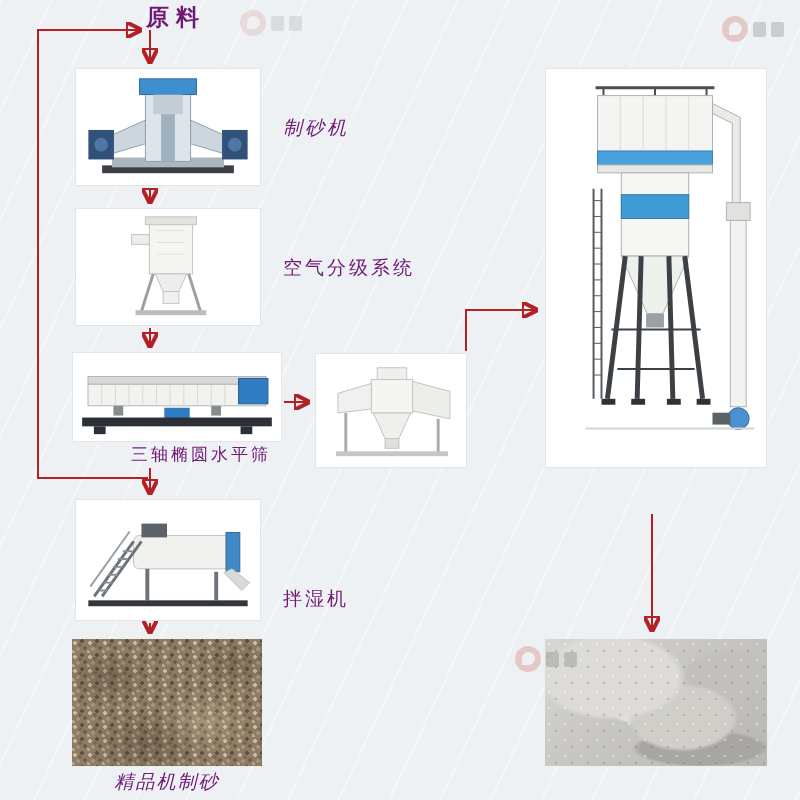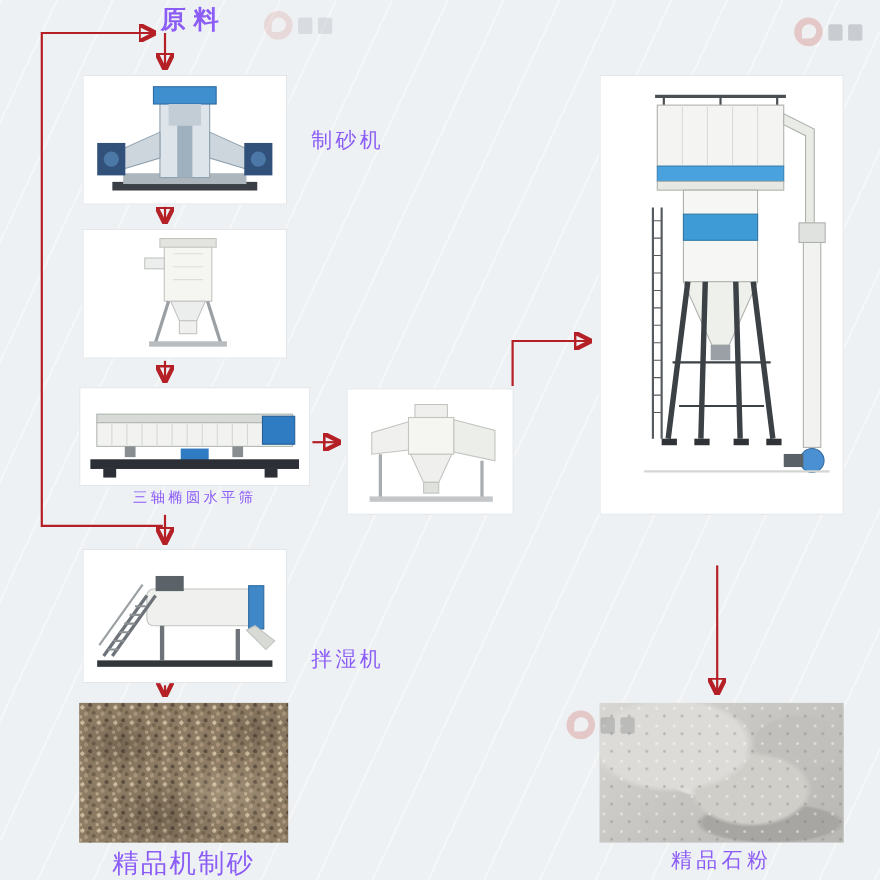--- a/index.html
+++ b/index.html
@@ -3,21 +3,21 @@
 <meta charset="utf-8">
 <style>
   html,body{margin:0;padding:0;}
   body{font-family:"Liberation Sans","DejaVu Sans",sans-serif;background:#dfe3e7;}
   .canvas{position:relative;width:800px;height:800px;background:#eef1f4;overflow:hidden;}
   .canvas::before{content:"";position:absolute;inset:0;
     background:repeating-linear-gradient(115deg, rgba(255,255,255,.35) 0 2px, transparent 2px 46px);
     pointer-events:none;}
   .machine-box{position:absolute;background:#ffffff;border:1px solid #e3e6e9;box-sizing:border-box;}
   .machine-box svg{display:block;width:100%;height:100%;}
-  .label{position:absolute;color:#8b5cf6;white-space:nowrap;}
+  .label{position:absolute;color:#701a75;white-space:nowrap;}
   .label-center{text-align:center;}
   .overlay{position:absolute;left:0;top:0;pointer-events:none;}
   .overlay path{stroke:#b42025;stroke-width:2;fill:none;}
   .photo{position:absolute;overflow:hidden;}
   .photo-sand{background-color:#8d7b64;}
   .photo-sand::before{content:"";position:absolute;inset:0;background-image:
     radial-gradient(circle at 3px 4px,#cdbc9e 0 1.8px,transparent 2px),
     radial-gradient(circle at 10px 2px,#5c4f40 0 1.7px,transparent 2px),
     radial-gradient(circle at 6px 10px,#a8947a 0 1.8px,transparent 2px),
     radial-gradient(circle at 13px 9px,#6e5f4b 0 1.6px,transparent 2px),
@@ -78,51 +78,52 @@
       <rect x="78" y="26" width="30" height="20" fill="#c3cdd6"></rect>
       <polygon points="70,52 30,70 30,88 70,76" fill="#cdd6dd" stroke="#8fa0ae"></polygon>
       <polygon points="116,52 156,70 156,88 116,76" fill="#cdd6dd" stroke="#8fa0ae"></polygon>
       <rect x="12" y="62" width="26" height="30" fill="#31517a"></rect>
       <rect x="148" y="62" width="26" height="30" fill="#31517a"></rect>
       <circle cx="25" cy="77" r="7" fill="#4c78a8"></circle>
       <circle cx="161" cy="77" r="7" fill="#4c78a8"></circle>
       <rect x="86" y="46" width="14" height="48" fill="#9fb0bf"></rect>
     </svg>
   </div>
-  <div class="label" style="left:283px;top:115px;font-size:19px;letter-spacing:3px;">制砂机</div>
+  <div class="label" style="left:283px;top:115px;font-size:19px;letter-spacing:3px;font-style:italic;">制砂机</div>
 
   <div class="machine-box" style="left:75px;top:208px;width:186px;height:118px;">
     <svg viewBox="0 0 186 118">
       <rect x="74" y="14" width="44" height="52" fill="#f5f5f2" stroke="#c2c4bf"></rect>
       <rect x="70" y="8" width="52" height="8" fill="#e3e4e0" stroke="#c2c4bf"></rect>
       <rect x="56" y="26" width="18" height="10" fill="#eceded" stroke="#c2c4bf"></rect>
       <path d="M82 22h28M82 34h28M82 46h28" stroke="#dddedb"></path>
       <polygon points="80,66 112,66 104,84 88,84" fill="#eceded" stroke="#c2c4bf"></polygon>
       <rect x="88" y="84" width="16" height="12" fill="#f0f0ee" stroke="#c2c4bf"></rect>
       <line x1="78" y1="66" x2="66" y2="104" stroke="#9aa0a3" stroke-width="3"></line>
       <line x1="114" y1="66" x2="126" y2="104" stroke="#9aa0a3" stroke-width="3"></line>
       <rect x="60" y="103" width="72" height="5" fill="#b9bdc0"></rect>
     </svg>
   </div>
+  <div class="label" style="left:283px;top:255px;font-size:19px;letter-spacing:3px;">空气分级系统</div>
 
   <div class="machine-box" style="left:72px;top:352px;width:210px;height:90px;">
     <svg viewBox="0 0 210 90">
       <rect x="14" y="24" width="182" height="8" fill="#d7dad6" stroke="#b2b6b1"></rect>
       <rect x="14" y="32" width="182" height="22" fill="#f2f3f0" stroke="#b2b6b1"></rect>
       <path d="M28 33V53M42 33V53M56 33V53M70 33V53M84 33V53M98 33V53M112 33V53M126 33V53M140 33V53M154 33V53" stroke="#d4d7d2"></path>
       <rect x="168" y="26" width="30" height="26" fill="#2f7cc3" stroke="#235f96"></rect>
       <rect x="40" y="54" width="10" height="10" fill="#888d90"></rect>
       <rect x="140" y="54" width="10" height="10" fill="#888d90"></rect>
       <rect x="92" y="56" width="26" height="12" fill="#2f7cc3"></rect>
       <rect x="8" y="66" width="194" height="9" fill="#2c3036"></rect>
       <rect x="20" y="75" width="12" height="8" fill="#2c3036"></rect>
       <rect x="170" y="75" width="12" height="8" fill="#2c3036"></rect>
     </svg>
   </div>
-  <div class="label label-center" style="left:72px;top:443px;width:210px;font-size:13px;letter-spacing:3px;">三轴椭圆水平筛</div>
+  <div class="label label-center" style="left:61px;top:443px;width:210px;font-size:17px;letter-spacing:3px;text-align:right;">三轴椭圆水平筛</div>
 
   <div class="machine-box" style="left:315px;top:353px;width:152px;height:115px;">
     <svg viewBox="0 0 152 115">
       <rect x="62" y="14" width="30" height="12" fill="#eff0ed" stroke="#c2c4bf"></rect>
       <rect x="56" y="26" width="42" height="34" fill="#f5f5f2" stroke="#c2c4bf"></rect>
       <polygon points="98,28 136,38 136,66 98,58" fill="#eceeea" stroke="#c2c4bf"></polygon>
       <polygon points="56,30 22,40 22,60 56,56" fill="#f0f1ee" stroke="#c2c4bf"></polygon>
       <polygon points="58,60 96,60 84,86 70,86" fill="#eff0ed" stroke="#c2c4bf"></polygon>
       <rect x="70" y="86" width="14" height="10" fill="#dfe1dd" stroke="#c2c4bf"></rect>
       <line x1="30" y1="60" x2="30" y2="100" stroke="#a9adaf" stroke-width="3"></line>
@@ -172,24 +173,23 @@
       <path d="M22 92h10M27 84h10M32 76h10M37 68h10M42 60h10M47 52h10" stroke="#8b9094" stroke-width="2"></path>
       <path d="M14 88 L54 32" stroke="#9aa0a3" stroke-width="2"></path>
       <line x1="72" y1="70" x2="72" y2="102" stroke="#6d7378" stroke-width="4"></line>
       <line x1="142" y1="73" x2="142" y2="102" stroke="#6d7378" stroke-width="4"></line>
       <rect x="12" y="102" width="162" height="6" fill="#33373c"></rect>
     </svg>
   </div>
   <div class="label" style="left:283px;top:546px;font-size:19px;letter-spacing:3px;margin-top:40px;">拌湿机</div>
 
   <div class="photo photo-sand" style="left:72px;top:639px;width:190px;height:127px;"></div>
-  <div class="label label-center" style="left:72px;top:769px;width:190px;font-size:24px;letter-spacing:2px;">精品机制砂</div>
+  <div class="label label-center" style="left:72px;top:769px;width:190px;font-size:19px;letter-spacing:2px;font-style:italic;">精品机制砂</div>
 
   <div class="photo photo-powder" style="left:545px;top:639px;width:222px;height:127px;"></div>
-  <div class="label label-center" style="left:545px;top:769px;width:222px;font-size:19px;letter-spacing:4px;">精品石粉</div>
 
   <div class="watermark" style="left:240px;top:10px;opacity:.13;">
     <span class="wm-circle"></span>
     <span class="wm-char"></span>
     <span class="wm-char"></span>
   </div>
   <div class="watermark" style="left:722px;top:16px;opacity:.22;">
     <span class="wm-circle"></span>
     <span class="wm-char"></span>
     <span class="wm-char"></span>

